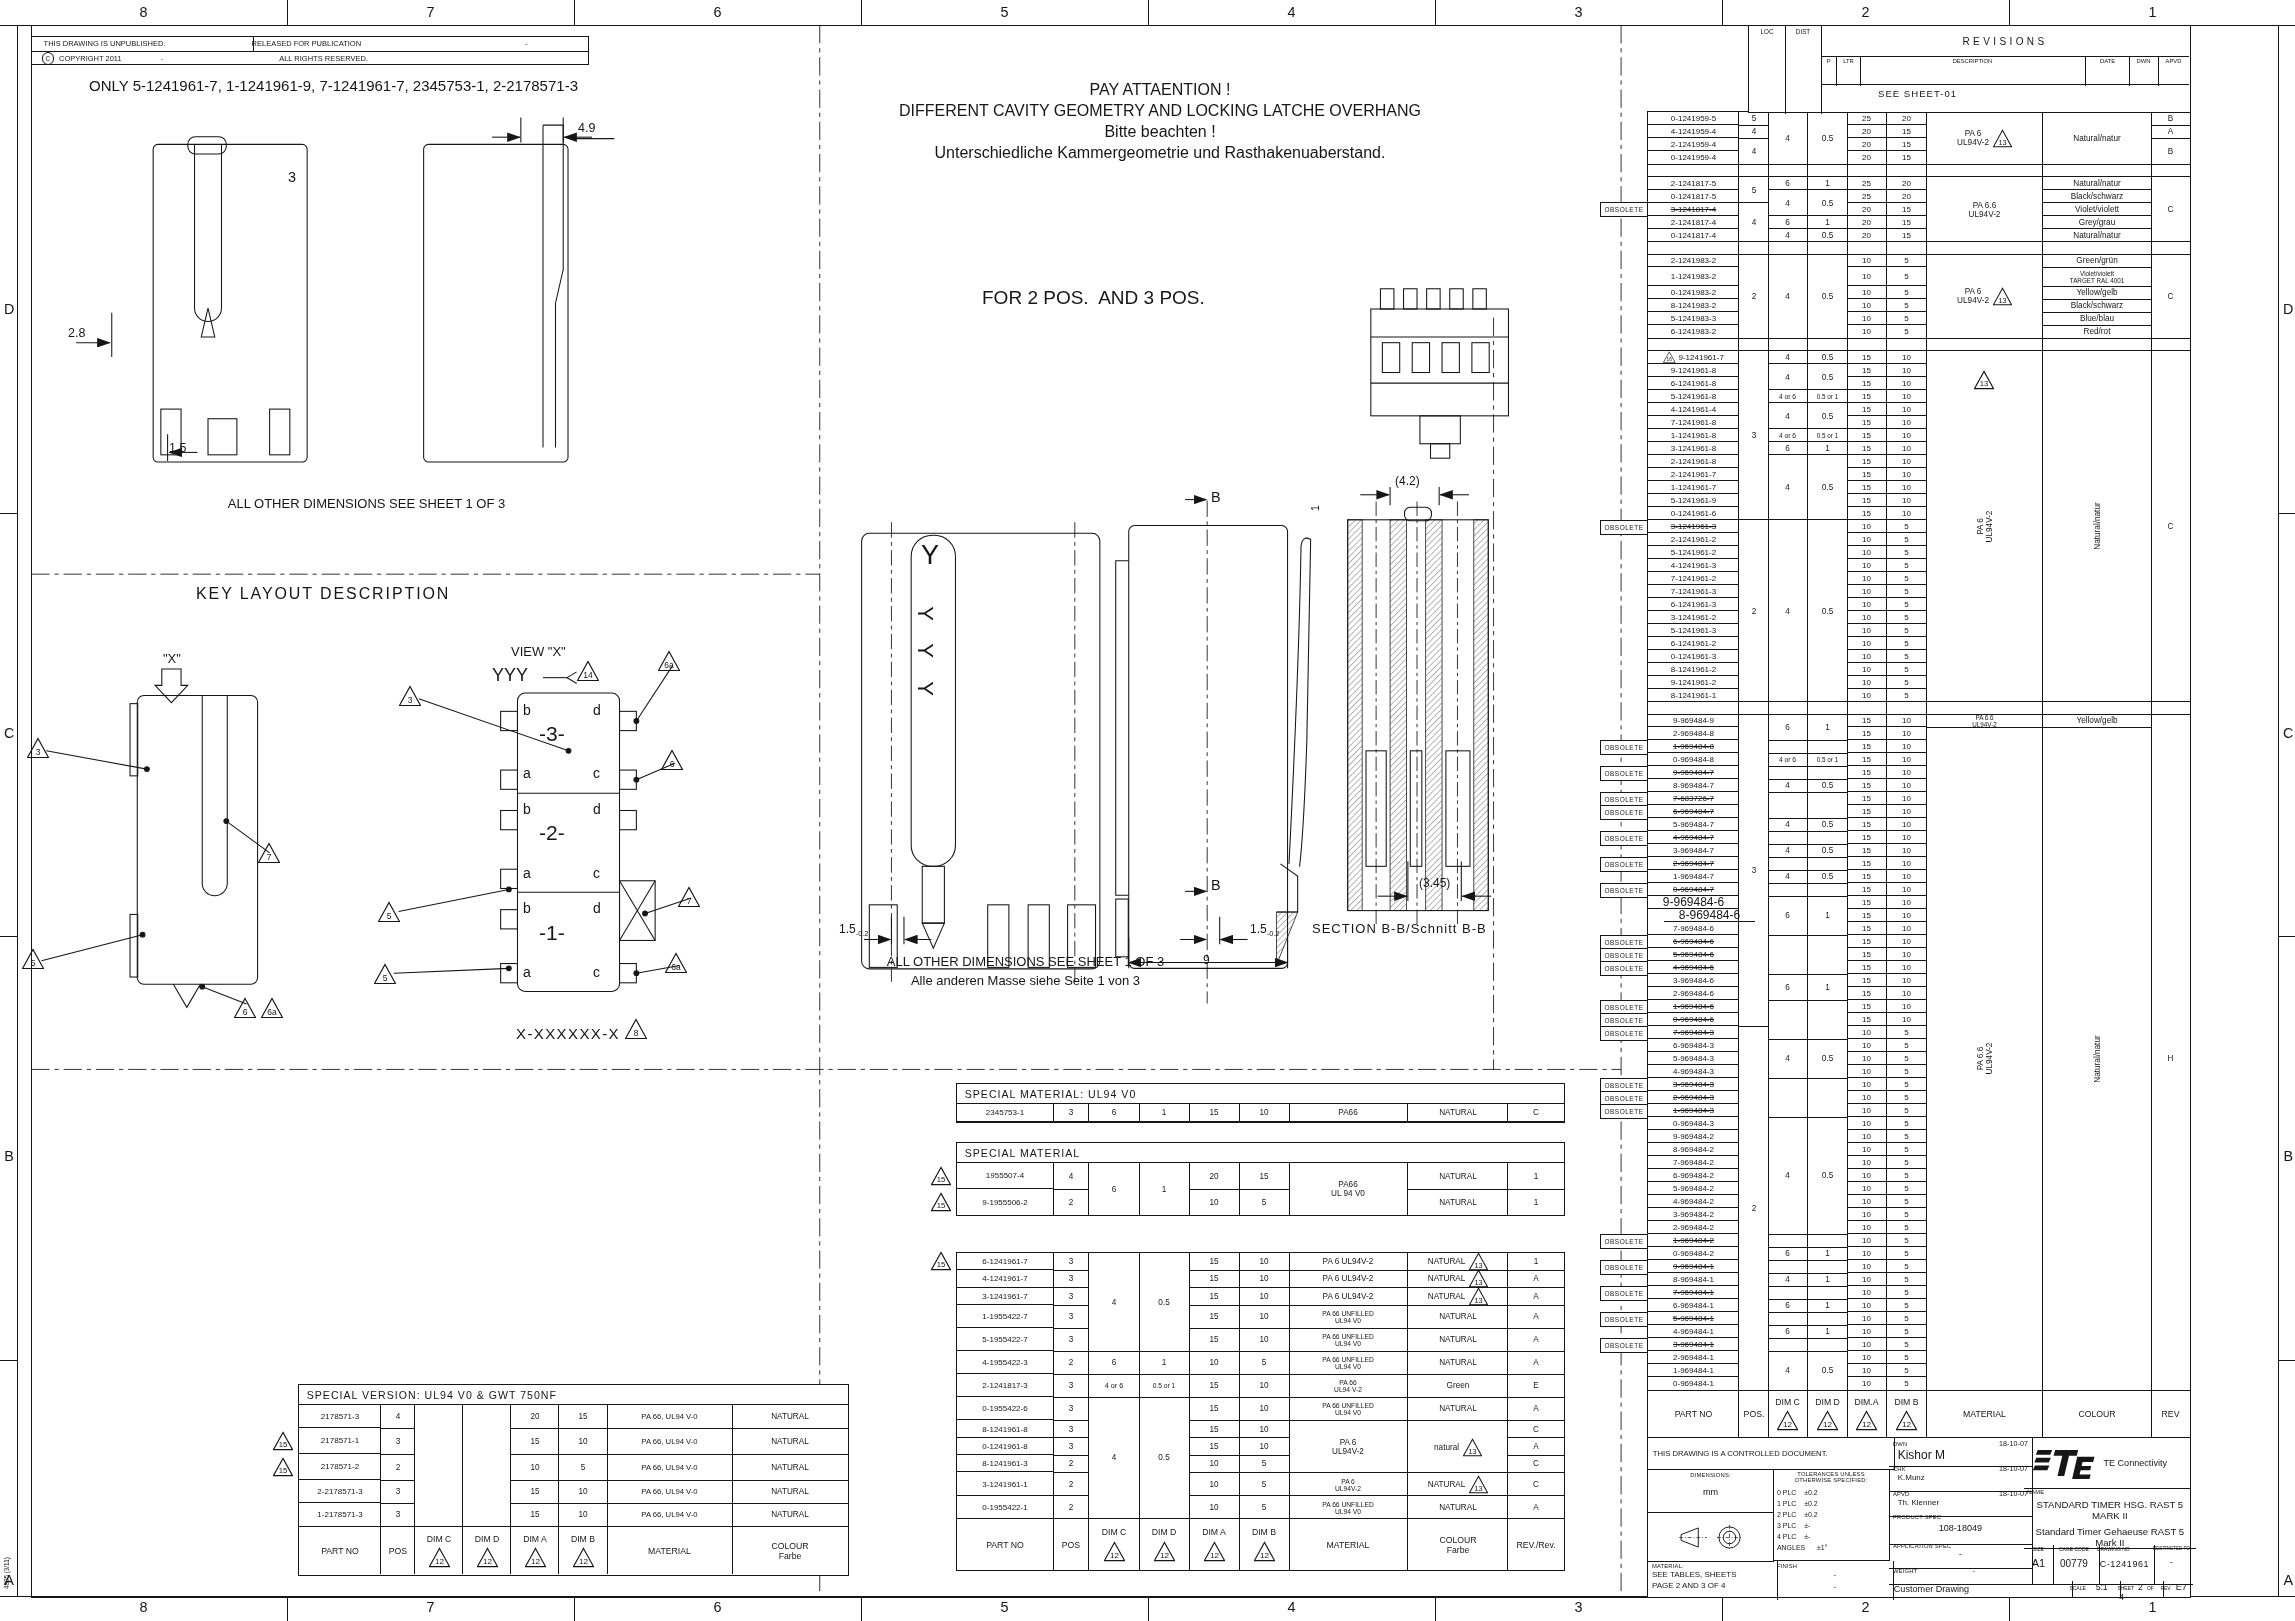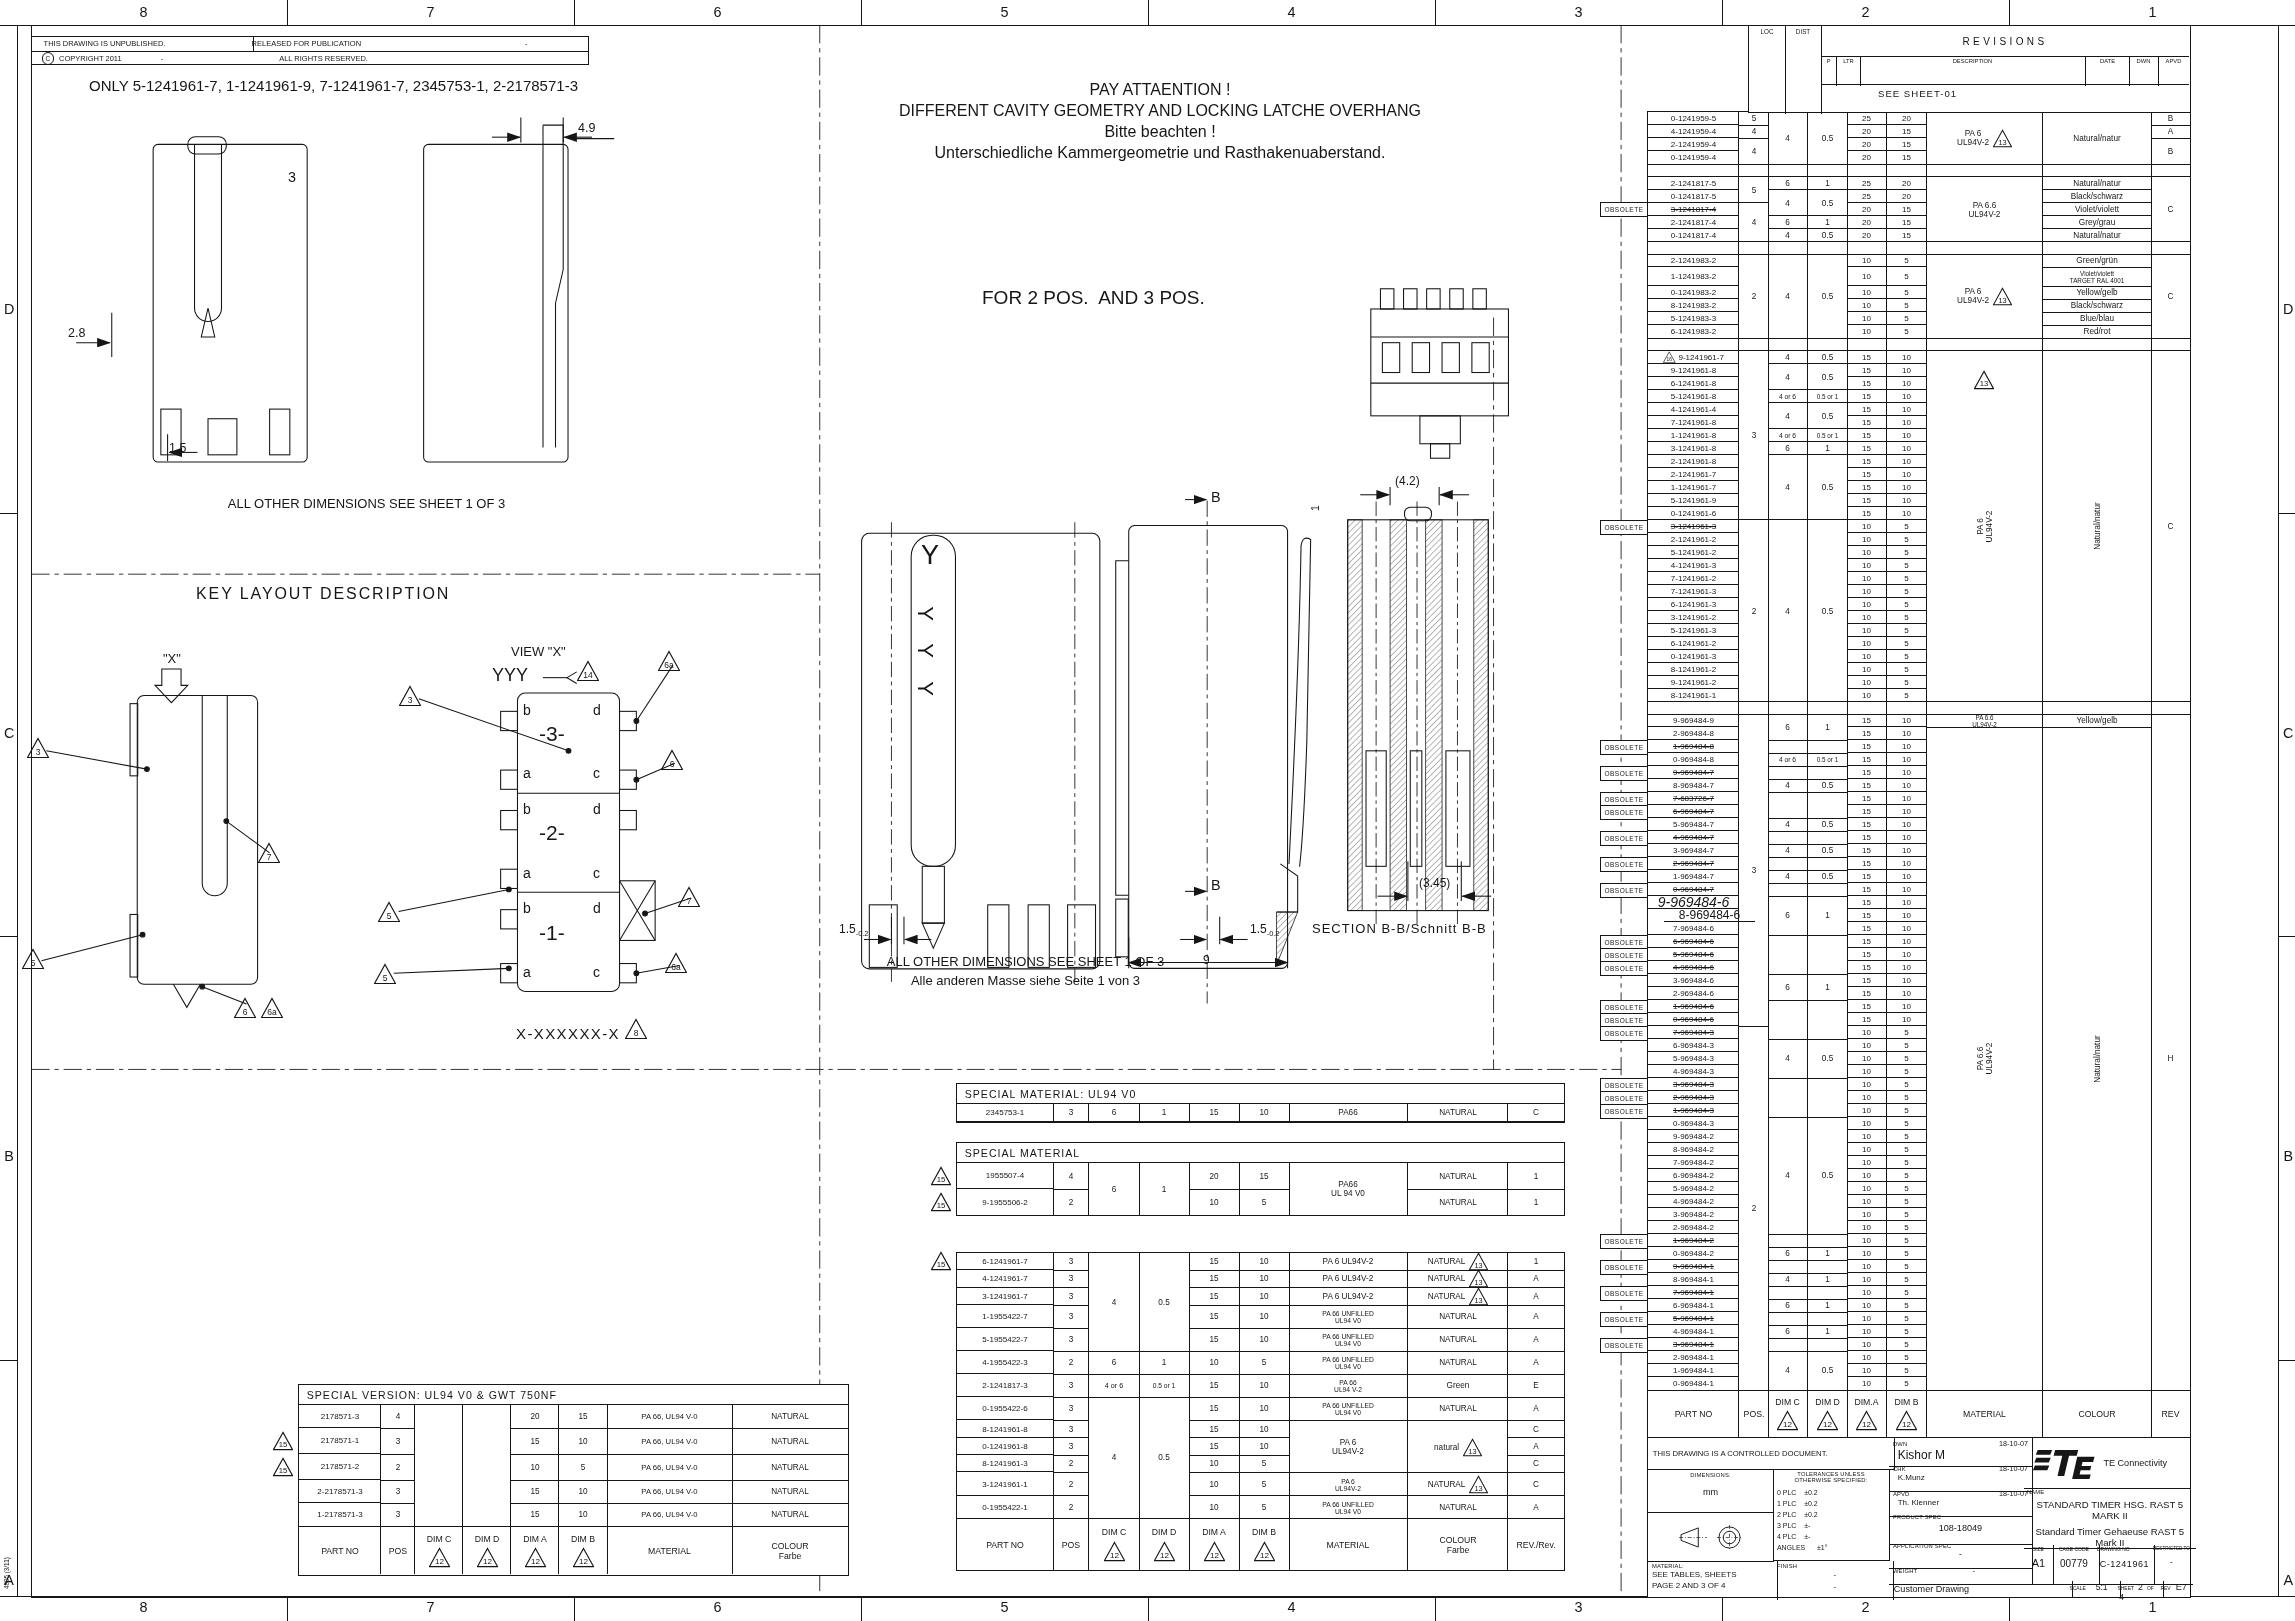--- a/index.html
+++ b/index.html
@@ -774,21 +774,21 @@
     <div class="cell" style="left: 199px; top: 745px; width: 39px; height: 13px; border-bottom: 0.9px solid rgb(22, 22, 22); font-size: 8px; box-sizing: border-box;">15</div>
     <div class="cell" style="left: 239px; top: 745px; width: 39px; height: 13px; border-bottom: 0.9px solid rgb(22, 22, 22); font-size: 8px; box-sizing: border-box;">10</div>
     <div class="obstag" style="left: -48px; top: 745px; width: 46px; height: 13px;">OBSOLETE</div>
     <div class="cell" style="left: 0px; top: 758px; width: 91px; height: 13px; border-bottom: 0.9px solid rgb(22, 22, 22); font-size: 8px; gap: 2.9px; box-sizing: border-box;"><span>1-969484-7</span></div>
     <div class="cell" style="left: 199px; top: 758px; width: 39px; height: 13px; border-bottom: 0.9px solid rgb(22, 22, 22); font-size: 8px; box-sizing: border-box;">15</div>
     <div class="cell" style="left: 239px; top: 758px; width: 39px; height: 13px; border-bottom: 0.9px solid rgb(22, 22, 22); font-size: 8px; box-sizing: border-box;">10</div>
     <div class="cell" style="left: 0px; top: 771px; width: 91px; height: 13px; border-bottom: 0.9px solid rgb(22, 22, 22); font-size: 8px; gap: 2.9px; box-sizing: border-box;"><span class="strike">0-969484-7</span></div>
     <div class="cell" style="left: 199px; top: 771px; width: 39px; height: 13px; border-bottom: 0.9px solid rgb(22, 22, 22); font-size: 8px; box-sizing: border-box;">15</div>
     <div class="cell" style="left: 239px; top: 771px; width: 39px; height: 13px; border-bottom: 0.9px solid rgb(22, 22, 22); font-size: 8px; box-sizing: border-box;">10</div>
     <div class="obstag" style="left: -48px; top: 771px; width: 46px; height: 13px;">OBSOLETE</div>
-    <div class="cell" style="left: 0px; top: 784px; width: 91px; height: 13px; border-bottom: 0.9px solid rgb(22, 22, 22); font-size: 14px; gap: 2.9px; box-sizing: border-box; font-style: italic;"><span>9-969484-6</span></div>
+    <div class="cell" style="left: 0px; top: 784px; width: 91px; height: 13px; border-bottom: 0.9px solid rgb(22, 22, 22); font-size: 12px; gap: 2.9px; box-sizing: border-box;"><span>9-969484-6</span></div>
     <div class="cell" style="left: 199px; top: 784px; width: 39px; height: 13px; border-bottom: 0.9px solid rgb(22, 22, 22); font-size: 8px; box-sizing: border-box;">15</div>
     <div class="cell" style="left: 239px; top: 784px; width: 39px; height: 13px; border-bottom: 0.9px solid rgb(22, 22, 22); font-size: 8px; box-sizing: border-box;">10</div>
     <div class="cell" style="left: 16px; top: 797px; width: 91px; height: 13px; border-bottom: 0.9px solid rgb(22, 22, 22); font-size: 12px; gap: 2.9px; box-sizing: border-box;"><span>8-969484-6</span></div>
     <div class="cell" style="left: 199px; top: 797px; width: 39px; height: 13px; border-bottom: 0.9px solid rgb(22, 22, 22); font-size: 8px; box-sizing: border-box;">15</div>
     <div class="cell" style="left: 239px; top: 797px; width: 39px; height: 13px; border-bottom: 0.9px solid rgb(22, 22, 22); font-size: 8px; box-sizing: border-box;">10</div>
     <div class="cell" style="left: 0px; top: 810px; width: 91px; height: 13px; border-bottom: 0.9px solid rgb(22, 22, 22); font-size: 8px; gap: 2.9px; box-sizing: border-box;"><span>7-969484-6</span></div>
     <div class="cell" style="left: 199px; top: 810px; width: 39px; height: 13px; border-bottom: 0.9px solid rgb(22, 22, 22); font-size: 8px; box-sizing: border-box;">15</div>
     <div class="cell" style="left: 239px; top: 810px; width: 39px; height: 13px; border-bottom: 0.9px solid rgb(22, 22, 22); font-size: 8px; box-sizing: border-box;">10</div>
     <div class="cell" style="left: 0px; top: 823px; width: 91px; height: 13px; border-bottom: 0.9px solid rgb(22, 22, 22); font-size: 8px; gap: 2.9px; box-sizing: border-box;"><span class="strike">6-969484-6</span></div>
     <div class="cell" style="left: 199px; top: 823px; width: 39px; height: 13px; border-bottom: 0.9px solid rgb(22, 22, 22); font-size: 8px; box-sizing: border-box;">15</div>

